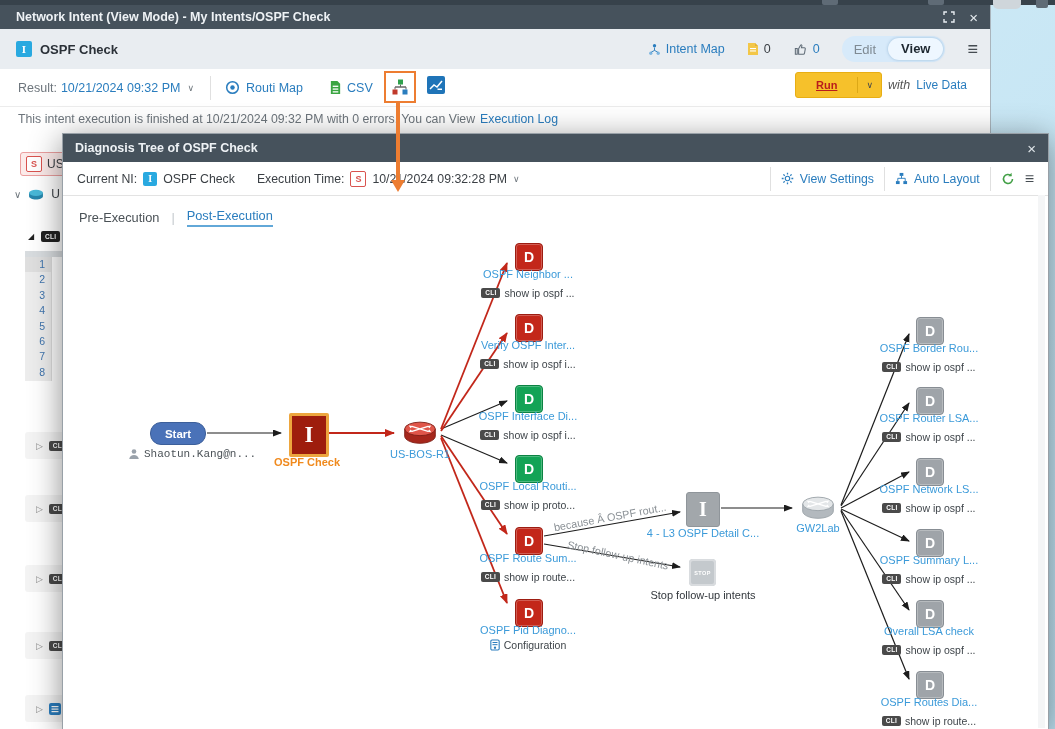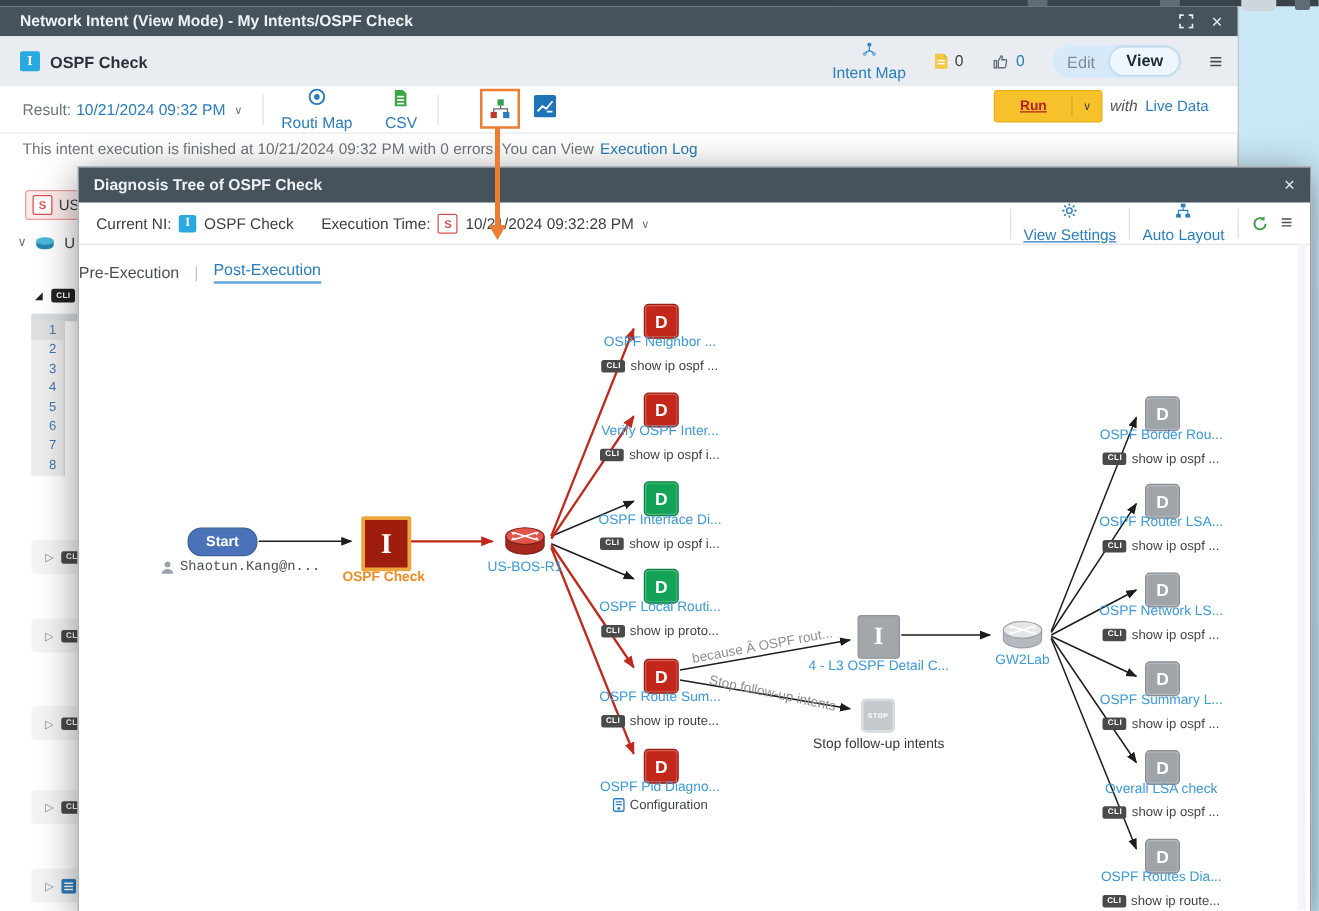--- a/index.html
+++ b/index.html
@@ -9,21 +9,21 @@
   .flex{display:flex;align-items:center;}
   
   .topstrip{left:0;top:0;width:1055px;height:5px;background:#37424b;}
   .mainwin{left:0;top:5px;width:990px;height:724px;background:#fff;border-right:1px solid #a9b4bc;}
   .titlebar{left:0;top:0;width:100%;height:24px;background:#46525c;color:#eef2f5;}
   .titlebar .t{font-size:12.5px;font-weight:bold;margin-left:16px;line-height:24px;}
   .winicon{color:#e6ebef;cursor:pointer;}
   .intentbar{left:0;top:24px;width:100%;height:40px;background:#e9edf1;border-bottom:1px solid #d7dce0;}
   .ibadge{display:inline-flex;align-items:center;justify-content:center;width:16px;height:16px;border-radius:2px;background:#29a9e0;color:#fff;font-family:"Liberation Serif",serif;font-weight:bold;font-size:11px;}
   .sbadge{display:inline-flex;align-items:center;justify-content:center;width:14px;height:14px;border-radius:2px;background:#fff;border:1.5px solid #d9534f;color:#d9534f;font-weight:bold;font-size:9px;}
-  .blue{color:#2a7dbe;flex-direction:column;}
+  .blue{color:#2a7dbe;}
   .pill{background:#d7eafa;border-radius:13px;height:26px;display:flex;align-items:center;}
   .pill .edit{color:#7f8a93;font-size:13px;padding:0 12px;cursor:pointer;}
   .pill .view{background:#eef7ff;border-radius:11px;height:22px;line-height:22px;padding:0 13px;color:#1d2730;font-size:13px;font-weight:bold;box-shadow:0 0 3px rgba(60,120,170,.4);cursor:pointer;margin-right:2px;}
   .toolbar{left:0;top:64px;width:100%;height:37px;background:#fff;border-bottom:1px solid #ececec;}
   .vdiv{width:1px;height:24px;background:#e0e0e0;}
   .runbtn{background:#f6c12b;border:1px solid #e8ae14;border-radius:3px;height:24px;display:flex;align-items:center;cursor:pointer;}
   .runbtn .rt{padding:0 20px;font-size:11px;color:#b91c1c;font-weight:bold;text-decoration:underline;}
   .runbtn .sep{width:1px;height:16px;background:#dca816;}
   .runbtn .chev{padding:0 8px;font-size:9px;color:#41464b;}
   .statusrow{left:0;top:101px;width:100%;height:26px;font-size:12.3px;color:#6d757c;}
@@ -34,21 +34,21 @@
   .gutter div.sel{background:#dfdfdf;}
   .clirow{left:25px;width:45px;height:27px;background:#f4f4f4;border-radius:3px;display:flex;align-items:center;gap:6px;padding-left:11px;box-sizing:border-box;}
   .clibadge{display:inline-flex;align-items:center;justify-content:center;min-width:17px;height:10px;background:#4a4a4a;border-radius:2px;color:#fff;font-size:6.5px;font-weight:bold;letter-spacing:.3px;padding:0 1px;}
   .tri{color:#8a8a8a;font-size:9px;}
   
   .dialog{left:62px;top:133px;width:985px;height:596px;background:#fff;border:1px solid #98a0a7;box-shadow:0 6px 30px rgba(0,0,0,.45);}
   .dlghead{height:28px;background:#46525c;color:#eef2f5;display:flex;align-items:center;justify-content:space-between;padding:0 12px;}
   .dlghead .t{font-size:12.5px;font-weight:bold;}
   .infobar{height:33px;border-bottom:1px solid #e3e3e3;display:flex;align-items:center;justify-content:space-between;padding:0 14px;font-size:12.3px;color:#3a3f44;}
   .infobar .grp{display:flex;align-items:center;gap:6px;}
-  .tabs{padding:12px 0 0 0;font-size:12.8px;display:flex;align-items:center;gap:12px;}
+  .tabs{padding:12px 0 0 16px;font-size:12.8px;display:flex;align-items:center;gap:12px;}
   .tab-pre{color:#4a5156;cursor:pointer;}
   .tab-post{color:#2a7dbe;cursor:pointer;border-bottom:2px solid #62a8d8;padding-bottom:2px;}
   .tabsep{color:#c4c9cd;}
   
   .gnode{z-index:12;cursor:pointer;}
   .dnode{width:26px;height:26px;border-radius:4px;color:#fff;font-weight:bold;font-size:14px;display:flex;align-items:center;justify-content:center;box-shadow:inset 0 0 0 1px rgba(255,255,255,.25);}
   .dred{background:#c3271a;border:1px solid #9d1d12;}
   .dgreen{background:#13a356;border:1px solid #0c8243;}
   .dgray{background:#9fa4a9;border:1px solid #878d93;}
   .inode-root{width:34px;height:38px;background:#9e1d0d;border:3px solid #eda63e;border-radius:2px;color:#fff;font-family:"Liberation Serif",serif;font-size:23px;font-weight:bold;display:flex;align-items:center;justify-content:center;}
@@ -250,21 +250,21 @@
         </span>
         <span class="grp iconbtn">
           <span>Execution Time:</span>
           <span class="sbadge">S</span>
           <span>10/21/2024 09:32:28 PM</span>
           <span style="font-size:9px;color:#6d757c;">∨</span>
         </span>
       </span>
       <span class="flex" style="gap:10px;">
         <span class="vdiv"></span>
-        <span class="grp blue iconbtn" style="font-size:12.3px;text-decoration:underline;">
+        <span class="grp blue iconbtn" style="font-size:12.3px;">
           <svg width="13" height="13" viewBox="0 0 14 14">
               <circle cx="7" cy="7" r="2.4" fill="none" stroke="#2a7dbe" stroke-width="1.2"></circle>
               <g stroke="#2a7dbe" stroke-width="1.4">
                 <path d="M7 .8v2M7 11.2v2M.8 7h2M11.2 7h2M2.6 2.6L4 4M10 10l1.4 1.4M11.4 2.6L10 4M4 10l-1.4 1.4"></path>
               </g>
             </svg>
           <span>View Settings</span>
         </span>
         <span class="vdiv"></span>
         <span class="grp blue iconbtn" style="font-size:12.3px;">

